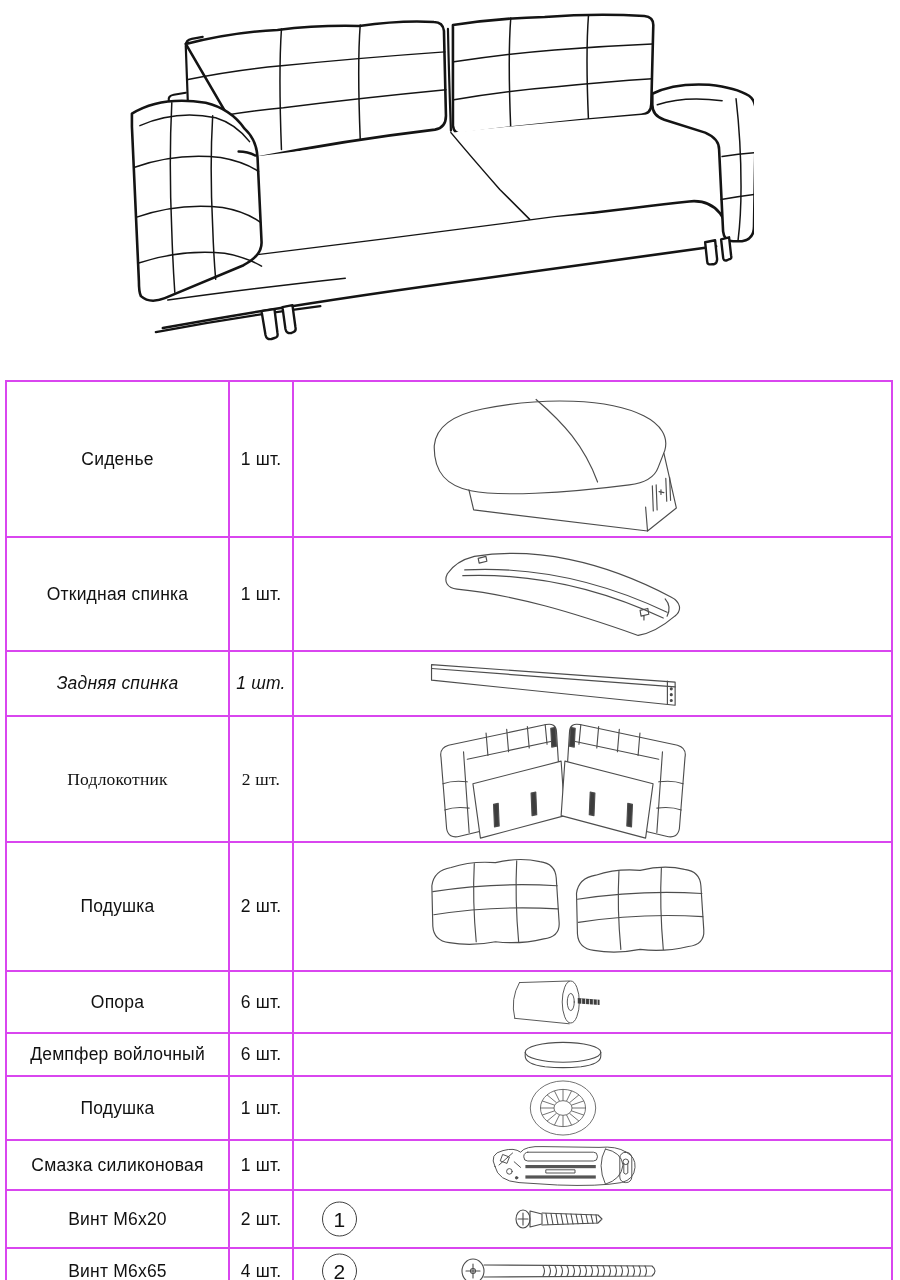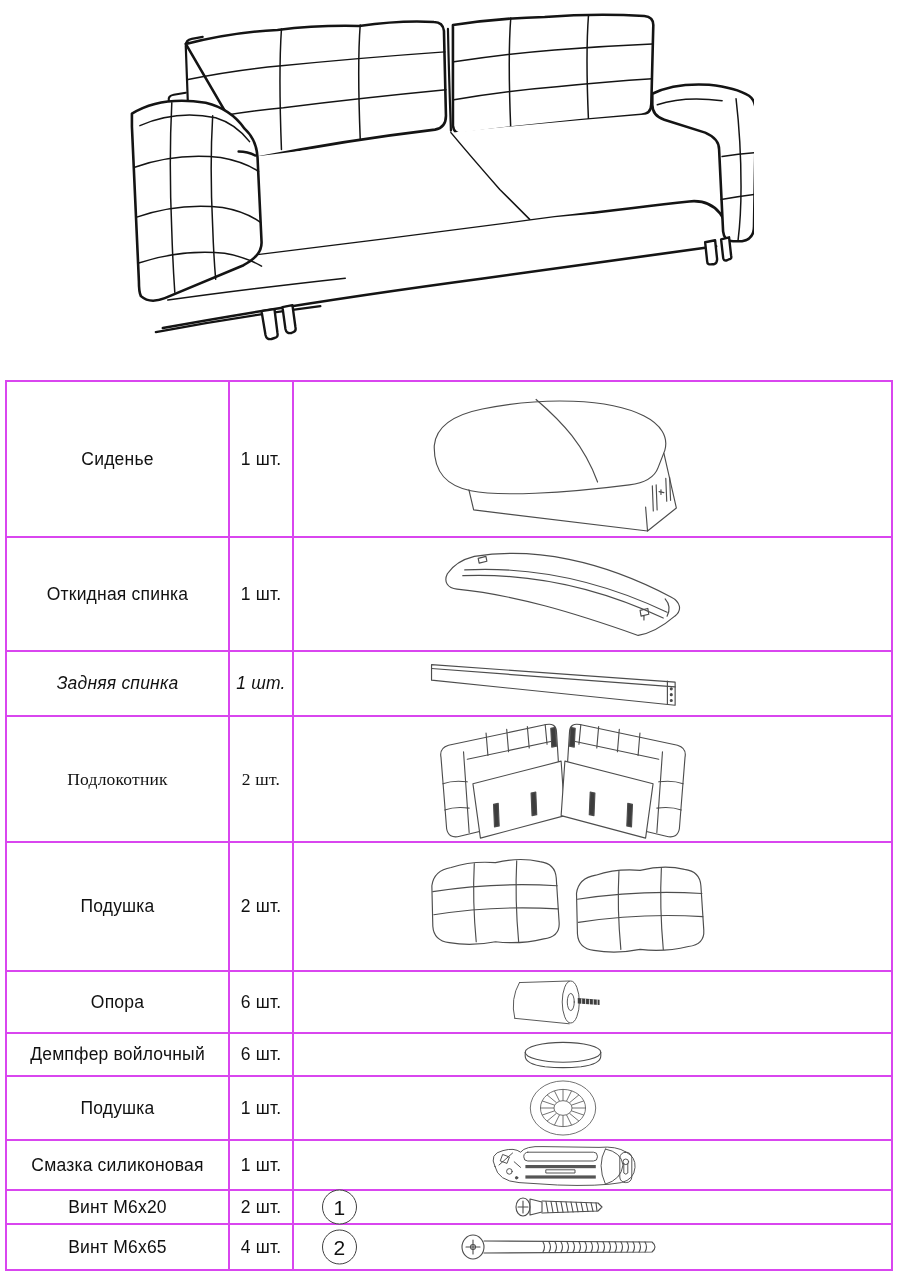--- a/index.html
+++ b/index.html
@@ -253,21 +253,21 @@
           <path d="M 158 10 Q 178 14 180 30 Q 178 48 158 54"></path>
           <rect x="176" y="14" width="15" height="38" rx="7"></rect>
           <circle cx="183.5" cy="26" r="3.5"></circle>
           <path d="M 181 28 L 181 40 Q 183.5 43 186 40 L 186 28"></path>
         </g>
       </svg>
     </div>
         </td>
   </tr>
 
-  <tr style="height:34px;">
+  <tr style="height:58px;">
     <td class="c-name"><span>Винт М6х20</span></td>
     <td class="c-qty"><span>2 шт.</span></td>
     <td class="c-ill">
       <div class="ref">1</div>
       <div class="ill">
       <svg width="110" height="30" viewBox="0 0 110 30">
         <g stroke="#4d4d4d" stroke-width="1.1" fill="none" stroke-linecap="round" stroke-linejoin="round">
           <ellipse cx="15" cy="15" rx="7" ry="9"></ellipse>
           <path d="M 10 15 L 20 15 M 15 9 L 15 21"></path>
           <path d="M 22 7 L 34 10 L 34 20 L 22 23 Z"></path>

